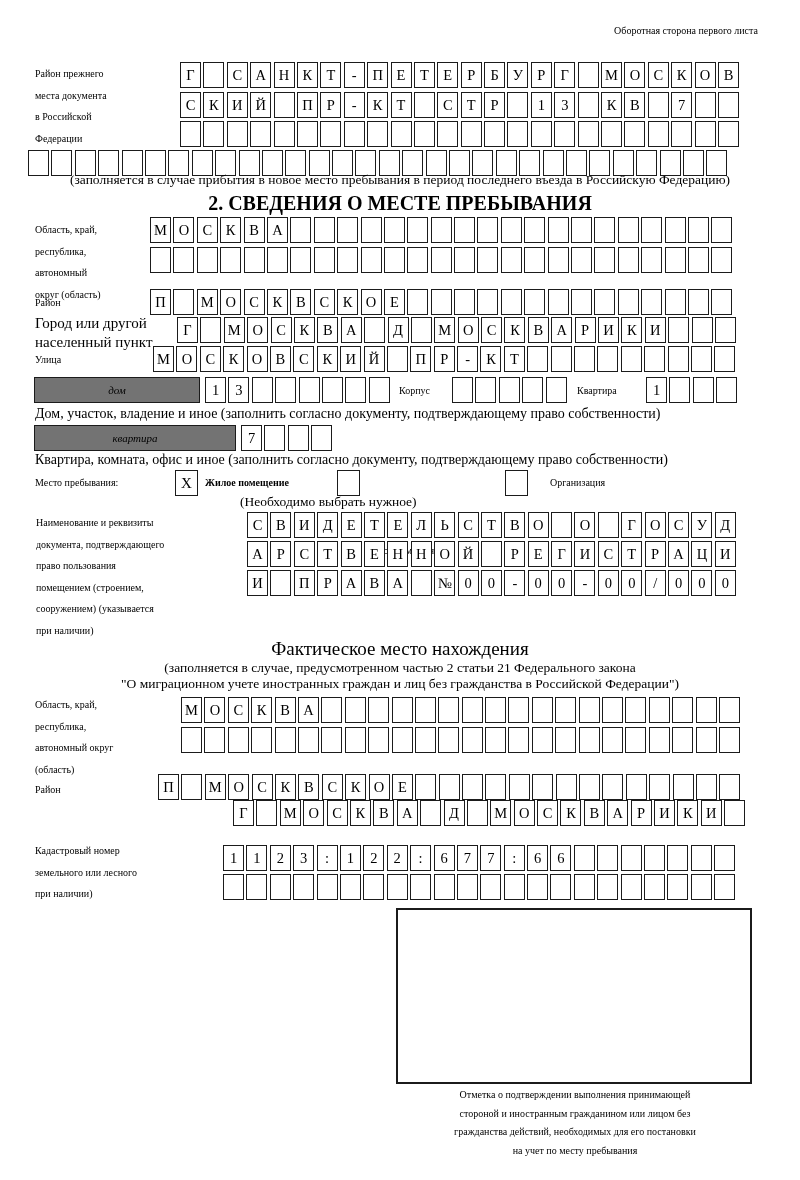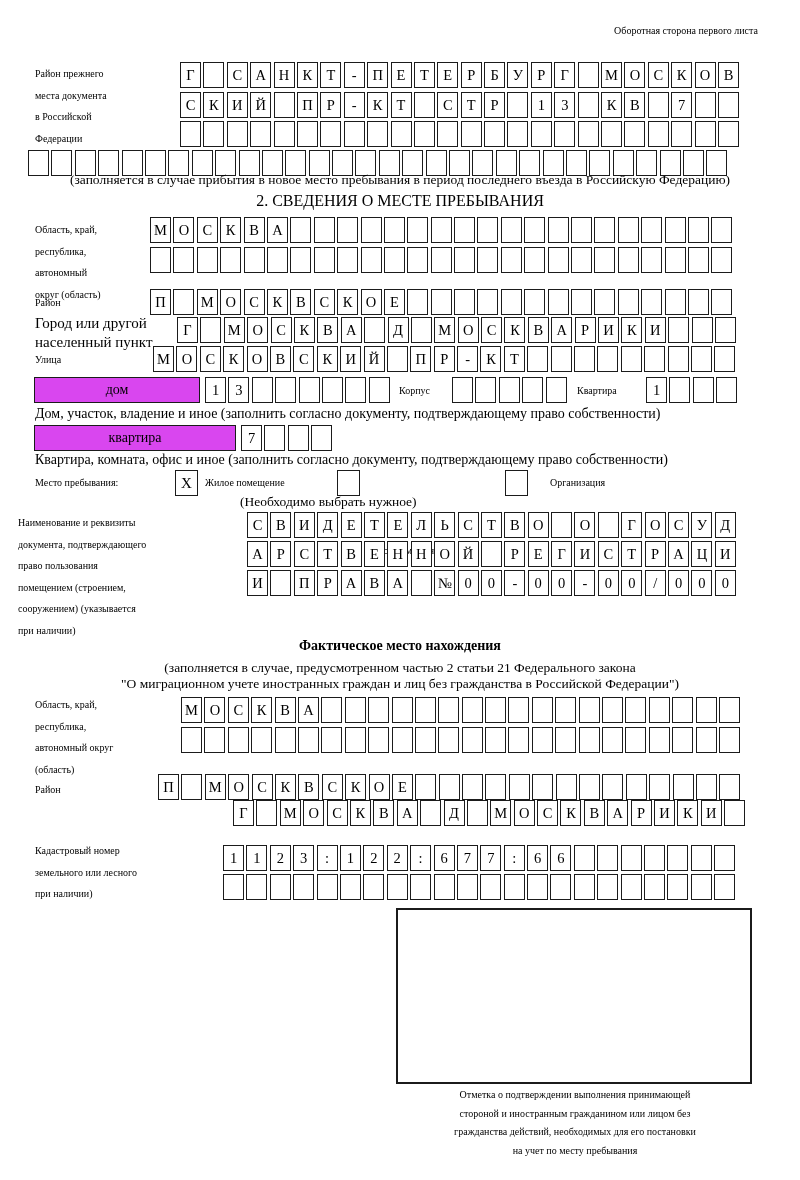--- a/index.html
+++ b/index.html
@@ -7,25 +7,25 @@
         font-family:"Liberation Serif",serif;color:#000;overflow:hidden;}
   .abs{position:absolute;}
   .cellrow{display:flex;}
   .cell{width:19px;height:24px;border:1.6px solid #1b1b1b;margin-right:2.4px;
         display:flex;align-items:center;justify-content:center;
         font-size:14.5px;line-height:1;flex:0 0 auto;background:#fff;}
   .lbl{font-size:10px;line-height:21.5px;}
   .lbl-tight{font-size:15px;line-height:19px;}
   .note{font-size:13.5px;line-height:16px;}
   .small-note{font-size:14px;line-height:16px;}
-  .bighead{font-size:16px;font-weight:normal;}
-  .subhead{font-size:14px;font-weight:bold;}
+  .bighead{font-size:20px;font-weight:bold;}
+  .subhead{font-size:19px;font-weight:normal;}
   .center{left:0;width:800px;text-align:center;}
   .wordbox{border:1.6px solid #1b1b1b;height:24px;display:flex;align-items:center;
-           justify-content:center;font-size:14px;background:#d946ef;}
+           justify-content:center;font-size:11px;background:#737373;font-style:italic;}
   .checkbox{width:21px;height:24px;border:1.6px solid #1b1b1b;display:flex;
             align-items:center;justify-content:center;font-size:15px;background:#fff;}
   .stampbox{border:2px solid #1b1b1b;background:#fff;}
 </style>
 </head>
 <body>
 
 <div class="page">
 
   <div class="abs lbl" style="top:20px;right:42px;">Оборотная сторона первого листа</div>
@@ -332,28 +332,28 @@
   <div class="abs cellrow" style="left:241px;top:425px;">
       <div class="cell">7</div>
       <div class="cell"></div>
       <div class="cell"></div>
       <div class="cell"></div>
     </div>
   <div class="abs small-note" style="left:35px;top:452px;">Квартира, комната, офис и иное (заполнить согласно документу, подтверждающему право собственности)</div>
 
   <div class="abs lbl" style="left:35px;top:472px;">Место пребывания:</div>
   <div class="abs checkbox" style="left:175px;top:470px;">X</div>
-  <div class="abs lbl" style="left:205px;top:472px;">Жилое помещение</div>
+  <div class="abs lbl" style="left:205px;top:472px;font-weight:bold;">Жилое помещение</div>
   <div class="abs checkbox" style="left:337px;top:470px;"></div>
   <div class="abs lbl" style="left:371px;top:497px;margin-top:43px;">Иное помещение</div>
   <div class="abs checkbox" style="left:505px;top:470px;"></div>
   <div class="abs lbl" style="left:550px;top:472px;">Организация</div>
   <div class="abs note" style="left:240px;top:494px;">(Необходимо выбрать нужное)</div>
 
-  <div class="abs lbl" style="left:18px;top:512px;width:210px;">
+  <div class="abs lbl" style="left:36px;top:512px;width:210px;">
       <div>Наименование и реквизиты</div>
       <div>документа, подтверждающего</div>
       <div>право пользования</div>
       <div>помещением (строением,</div>
       <div>сооружением) (указывается</div>
       <div>при наличии)</div>
     </div>
   <div class="abs cellrow" style="left:247px;top:512px;">
       <div class="cell">С</div>
       <div class="cell">В</div>

